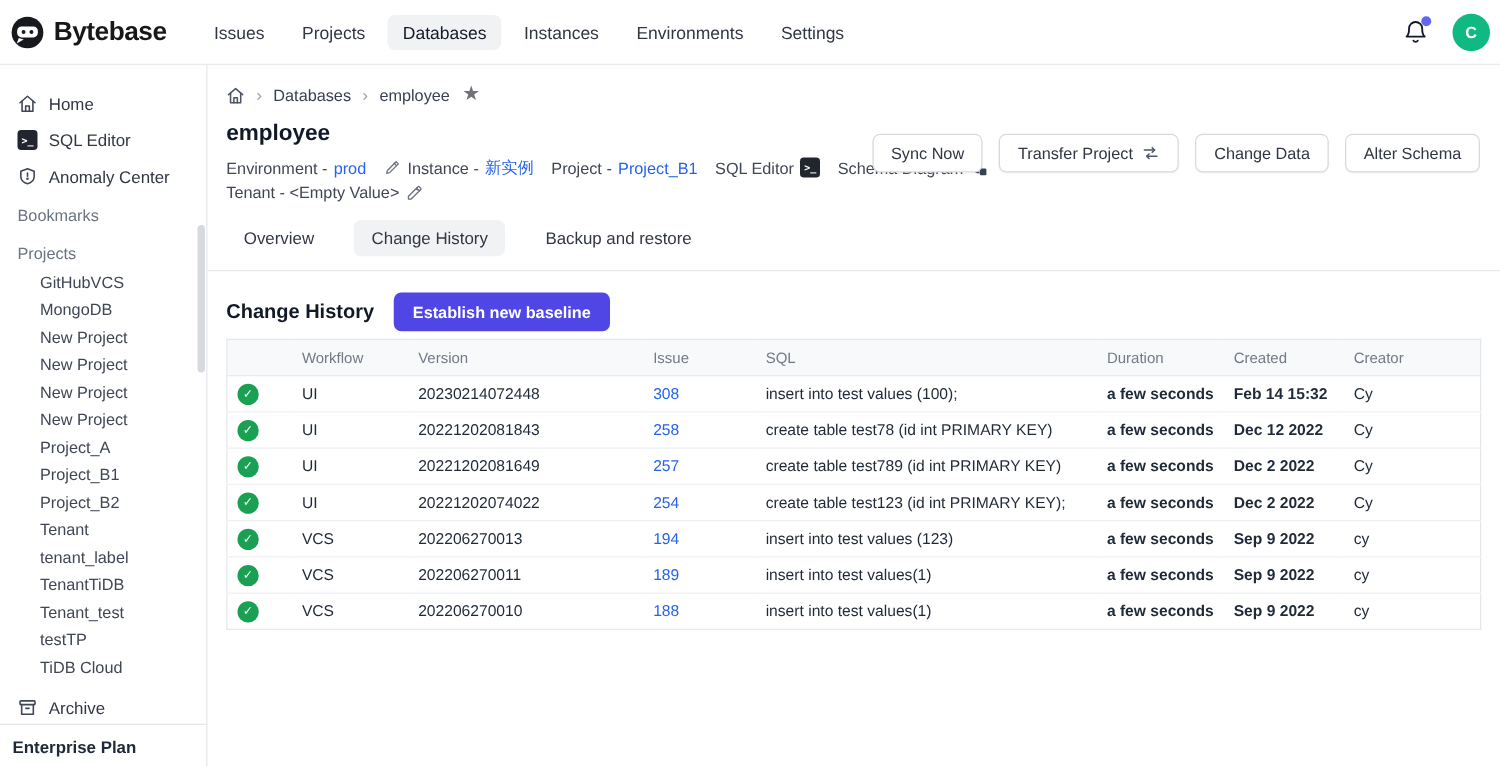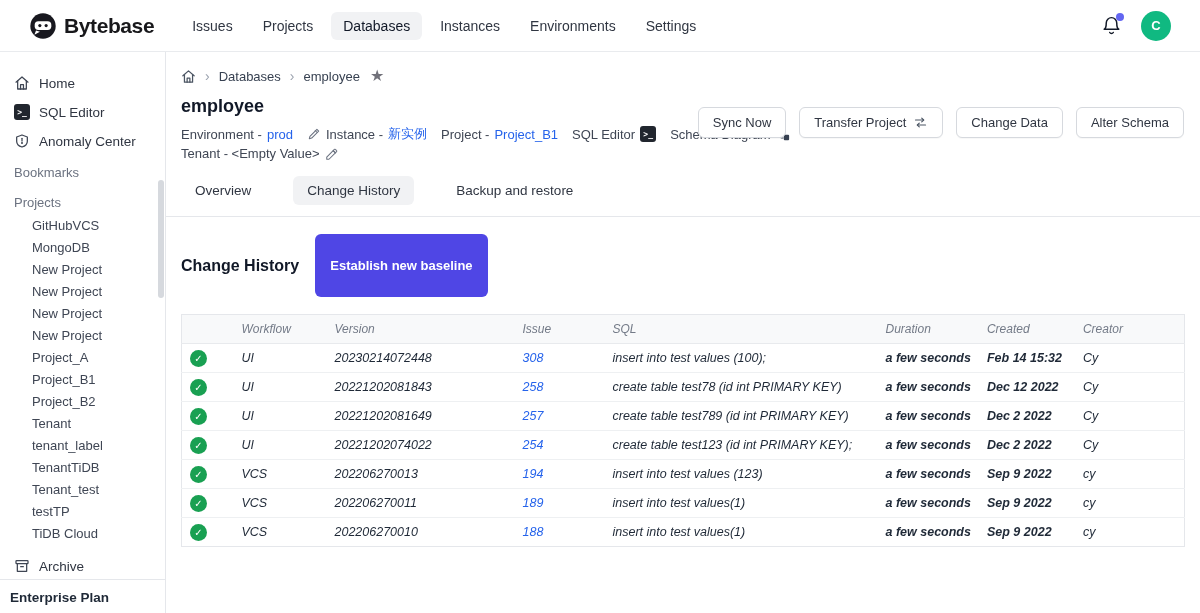--- a/index.html
+++ b/index.html
@@ -1,20 +1,20 @@
 <!DOCTYPE html>
 <html style="--accent: #4f46e5; --link: #2563eb; --success: #19a052; --avatar-bg: #10b981; --notification-dot: #6366f1; --brand-dark: #18181b;"><head>
 <meta charset="utf-8">
 <style>
   * { margin:0; padding:0; box-sizing:border-box; }
   html,body { width:1200px; height:613px; overflow:hidden; background:#fff;
     font-family:"Liberation Sans","DejaVu Sans",sans-serif; color:#1f2937; }
 
   
-  header { height:52px; display:flex; align-items:center; padding:0 29px;
+  header { height:52px; display:flex; align-items:center; padding:0 8px;
     border-bottom:1px solid #e9ebee; background:#fff; }
   .brand { display:flex; align-items:center; gap:7px; cursor:pointer; }
   .brand-name { font-size:21px; font-weight:800; color:var(--brand-dark,#18181b); letter-spacing:-0.4px; }
   nav.primary { display:flex; align-items:center; gap:6px; margin-left:26px; }
   .nav-item { font-size:14px; color:#303642; padding:6px 12px; border-radius:6px; cursor:pointer; text-decoration:none; }
   .nav-item.active { background:#f1f2f4; color:#111827; }
   .nav-right { margin-left:auto; display:flex; align-items:center; gap:18px; }
   .bell-wrap { position:relative; width:22px; height:22px; cursor:pointer; }
   .notif-dot { position:absolute; top:-2px; right:-1px; width:8px; height:8px; border-radius:50%;
     background:var(--notification-dot,#6366f1); }
@@ -60,33 +60,33 @@
   .meta { margin:8px 0 0 15px; font-size:13px; color:#3f4654; max-width:620px; }
   .meta-row { display:flex; align-items:center; flex-wrap:wrap; gap:4px 14px; margin-top:3px; }
   .meta-group { display:flex; align-items:center; gap:5px; white-space:nowrap; }
   .meta-link { color:var(--link,#2563eb); cursor:pointer; text-decoration:none; }
   .actions { position:absolute; top:55px; right:16px; display:flex; gap:13px; }
   .action-btn { display:flex; align-items:center; gap:7px; background:#fff; border:1px solid #d6d9de;
     border-radius:6px; padding:7px 14px; font-size:13px; color:#303642; font-family:inherit; cursor:pointer;
     box-shadow:0 1px 1px rgba(0,0,0,0.03); }
 
   
-  .tab-bar { display:flex; align-items:center; gap:28px; margin:15px 0 0 15px; }
+  .tab-bar { display:flex; align-items:center; gap:18px; margin:15px 0 0 15px; }
   .tab { font-size:13.5px; color:#303642; padding:7px 14px; border-radius:6px; cursor:pointer; }
   .tab.active { background:#f1f2f4; }
 
   
   .content { margin-top:11px; border-top:1px solid #e5e7eb; padding:17px 15px 0 15px; }
   .section-head { display:flex; align-items:center; gap:16px; }
   .section-title { font-size:16px; font-weight:700; color:#111827; }
   .baseline-btn { background:var(--accent,#4f46e5); color:#fff; border:none; border-radius:6px;
-    padding:24px 15px; font-size:13px; font-weight:600; font-family:inherit; cursor:pointer; }
-
-  table.history { width:100%; border-collapse:collapse; margin-top:17px;
-    border:1px solid #e5e7eb; background:#fff;font-style:italic; }
+    padding:8px 15px; font-size:13px; font-weight:600; font-family:inherit; cursor:pointer; }
+
+  table.history { width:100%; border-collapse:collapse; margin-top:6px;
+    border:1px solid #e5e7eb; background:#fff; }
   table.history thead th { background:#f8f9fa; font-size:12px; font-weight:400; color:#737a87;
     text-align:left; padding:7px 8px; border-bottom:1px solid #e8eaed; }
   table.history td { font-size:12.5px; color:#1f2937; padding:5px 8px; border-bottom:1px solid #eef0f2;
     height:29px; white-space:nowrap; }
   table.history tbody tr:last-child td { border-bottom:none; }
   td.status-cell { padding-left:13px; }
   .check { display:inline-flex; width:17px; height:17px; border-radius:50%;
     background:var(--success,#16a34a); color:#fff; font-size:10px; font-weight:700;
     align-items:center; justify-content:center; }
   .col-workflow, .col-version, .col-creator { color:#374151; }

